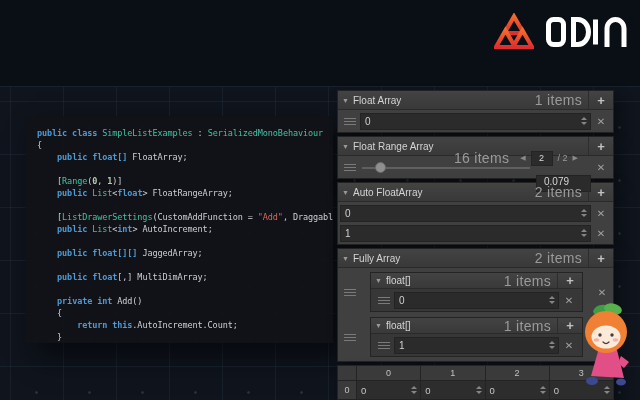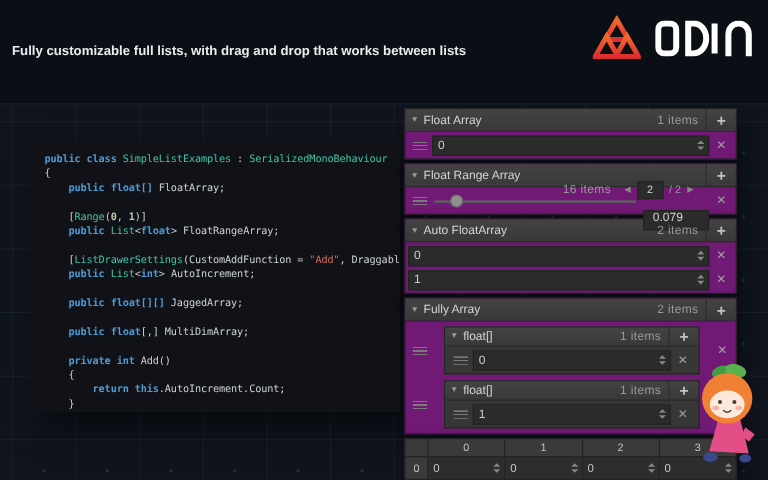--- a/index.html
+++ b/index.html
@@ -33,28 +33,28 @@
     letter-spacing:-0.1px;white-space:pre;}
   .code-line{height:12px;}
   .tok-kw{color:#4e9ad3;font-weight:bold;}
   .tok-ty{color:#43c2a4;}
   .tok-pl{color:#ccd0d5;}
   .tok-st{color:#d4695b;}
   .tok-nu{color:#b5cea8;font-weight:bold;}
 
   
   .inspector{position:absolute;left:337px;top:90px;width:277px;font-size:10px;color:#cfcfcf;}
-  .section{background:#701a75;border:1px solid #222;margin-bottom:3px;
+  .section{background:#404040;border:1px solid #222;margin-bottom:3px;
            box-shadow:6px 8px 14px rgba(0,0,0,0.4);}
   .sec-header{height:18px;display:flex;align-items:center;
               background:linear-gradient(#434343,#393939);border-bottom:1px solid #2a2a2a;}
   .fold{width:15px;text-align:center;color:#999;font-size:7px;flex:none;}
   .sec-label{color:#d4d4d4;font-size:10px;white-space:nowrap;}
   .spacer{flex:1;}
-  .count{font-size:10px;color:#9a9a9a;margin-right:6px;letter-spacing:0.3px;white-space:nowrap;}
+  .count{font-size:14px;color:#9a9a9a;margin-right:6px;letter-spacing:0.3px;white-space:nowrap;}
   .plus-btn{width:24px;align-self:stretch;border-left:1px solid #2d2d2d;display:flex;
             align-items:center;justify-content:center;color:#c2c2c2;font-size:13px;font-weight:bold;}
   .sec-body{padding:2px;}
   .row{display:flex;align-items:center;height:18px;}
   .row + .row{margin-top:2px;}
   .handle{width:20px;flex:none;display:flex;justify-content:center;}
   .handle i{display:block;width:12px;height:7px;
     background:repeating-linear-gradient(to bottom,#7a7a7a 0,#7a7a7a 1px,transparent 1px,transparent 3px);}
   .field{flex:1;height:15px;background:#2b2b2b;border:1px solid #232323;position:relative;
          display:flex;align-items:center;padding:0 12px 0 4px;color:#d0d0d0;font-size:10px;overflow:hidden;}
@@ -102,21 +102,20 @@
   .wm-text{position:absolute;left:561px;top:371px;z-index:30;font-size:15px;
            color:rgba(228,228,228,0.55);letter-spacing:1px;}
 </style>
 </head>
 <body>
 
 <div class="stage">
   <div class="gridbg"></div>
 
   <div class="header">
-    <div class="subtitle">Fully customizable full lists, with drag and drop that works between lists</div>
 
     <div class="logo">
       <span>
         <svg width="40" height="38" viewBox="0 0 40 37">
           <defs>
             <linearGradient id="vg" x1="0" y1="0" x2="0" y2="1">
               <stop offset="0" stop-color="#f3692c"></stop>
                 <stop offset="1" stop-color="#dd2f2f"></stop>
             </linearGradient>
           </defs>

